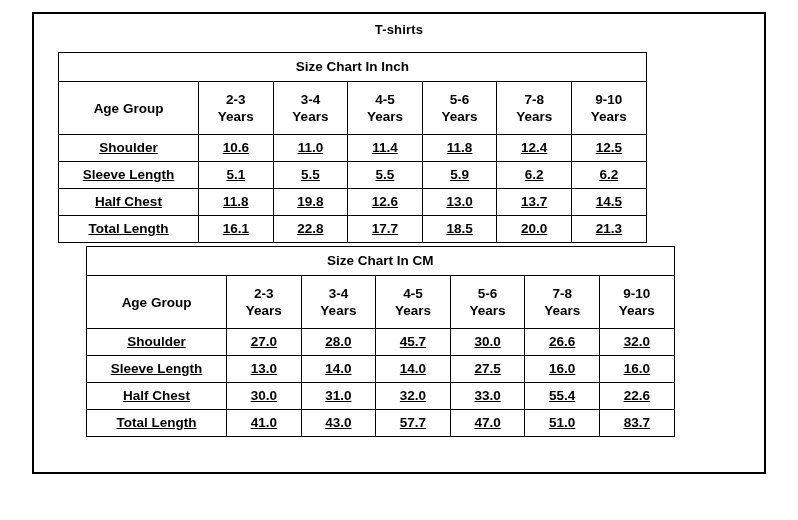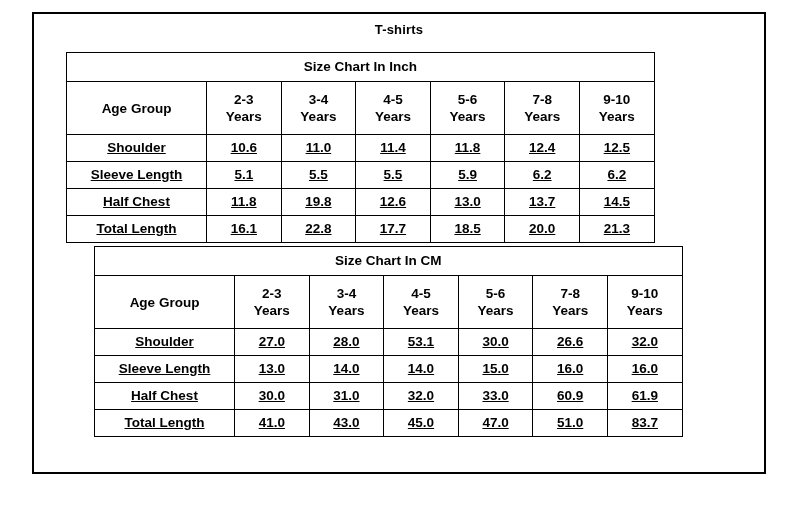--- a/index.html
+++ b/index.html
@@ -33,21 +33,21 @@
     left: 0;
     top: 22px;
     width: 100%;
     text-align: center;
     font-size: 13px;
     font-weight: bold;
     letter-spacing: 0.2px;
   }
   .chart-wrap {
     position: absolute;
-    left: 66px;
+    left: 58px;
     width: 588px;
   }
   .chart-wrap.inch { top: 52px; }
   .chart-wrap.cm  { top: 246px; padding-left: 28px; }
 
   table.size-chart {
     border-collapse: collapse;
     width: 588px;
     table-layout: fixed;
   }
@@ -219,48 +219,48 @@
           </td>
           <td>
             <span>9-10</span>
             <span class="yr">Years</span>
           </td>
         </tr>
         <tr class="data-row">
           <td class="row-label">Shoulder</td>
           <td>27.0</td>
           <td>28.0</td>
-          <td>53.1</td>
+          <td>45.7</td>
           <td>30.0</td>
           <td>26.6</td>
           <td>32.0</td>
         </tr>
         <tr class="data-row">
           <td class="row-label">Sleeve Length</td>
           <td>13.0</td>
           <td>14.0</td>
           <td>14.0</td>
-          <td>15.0</td>
+          <td>27.5</td>
           <td>16.0</td>
           <td>16.0</td>
         </tr>
         <tr class="data-row">
           <td class="row-label">Half Chest</td>
           <td>30.0</td>
           <td>31.0</td>
           <td>32.0</td>
           <td>33.0</td>
-          <td>60.9</td>
-          <td>61.9</td>
+          <td>55.4</td>
+          <td>22.6</td>
         </tr>
         <tr class="data-row">
           <td class="row-label">Total Length</td>
           <td>41.0</td>
           <td>43.0</td>
-          <td>45.0</td>
+          <td>57.7</td>
           <td>47.0</td>
           <td>51.0</td>
           <td>83.7</td>
         </tr>
       </tbody>
     </table>
   </div>
 </div>
 
 </body></html>

